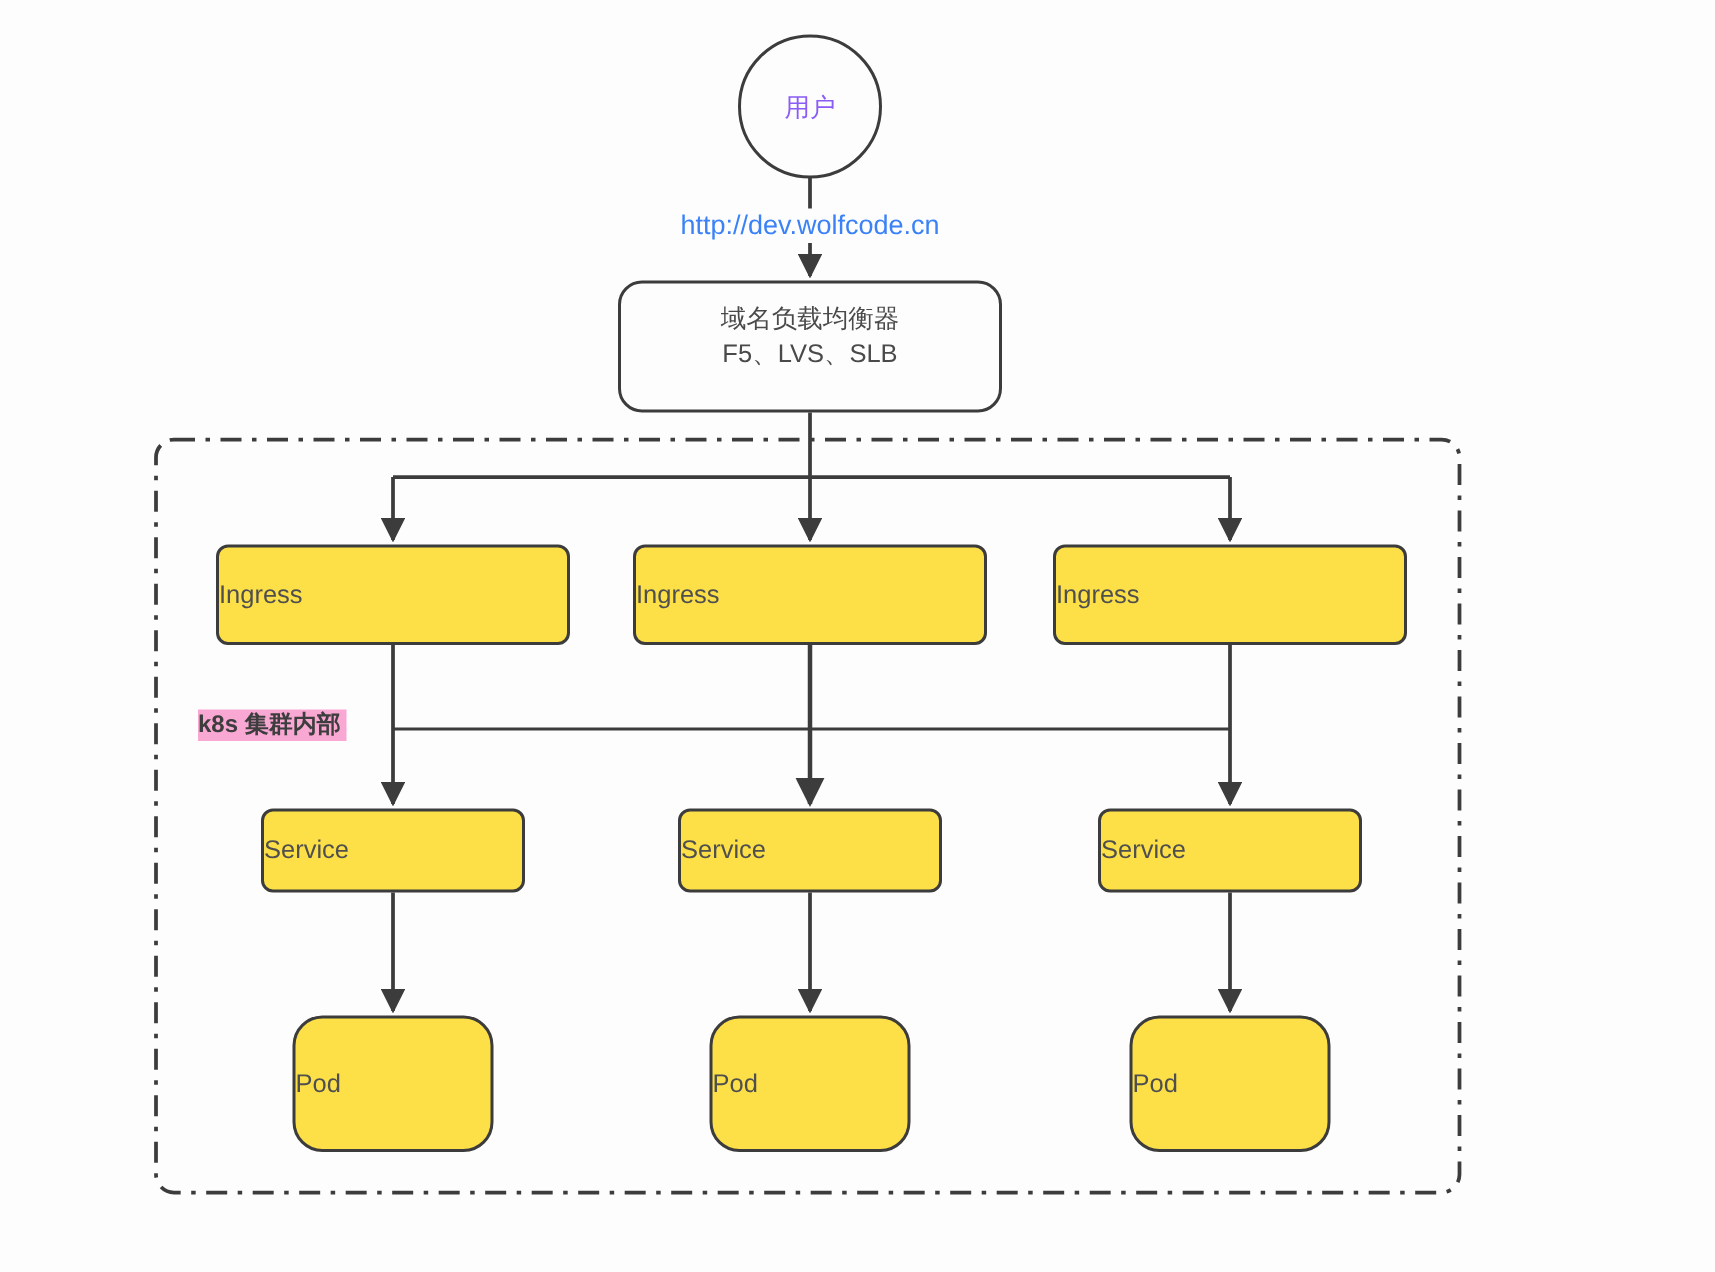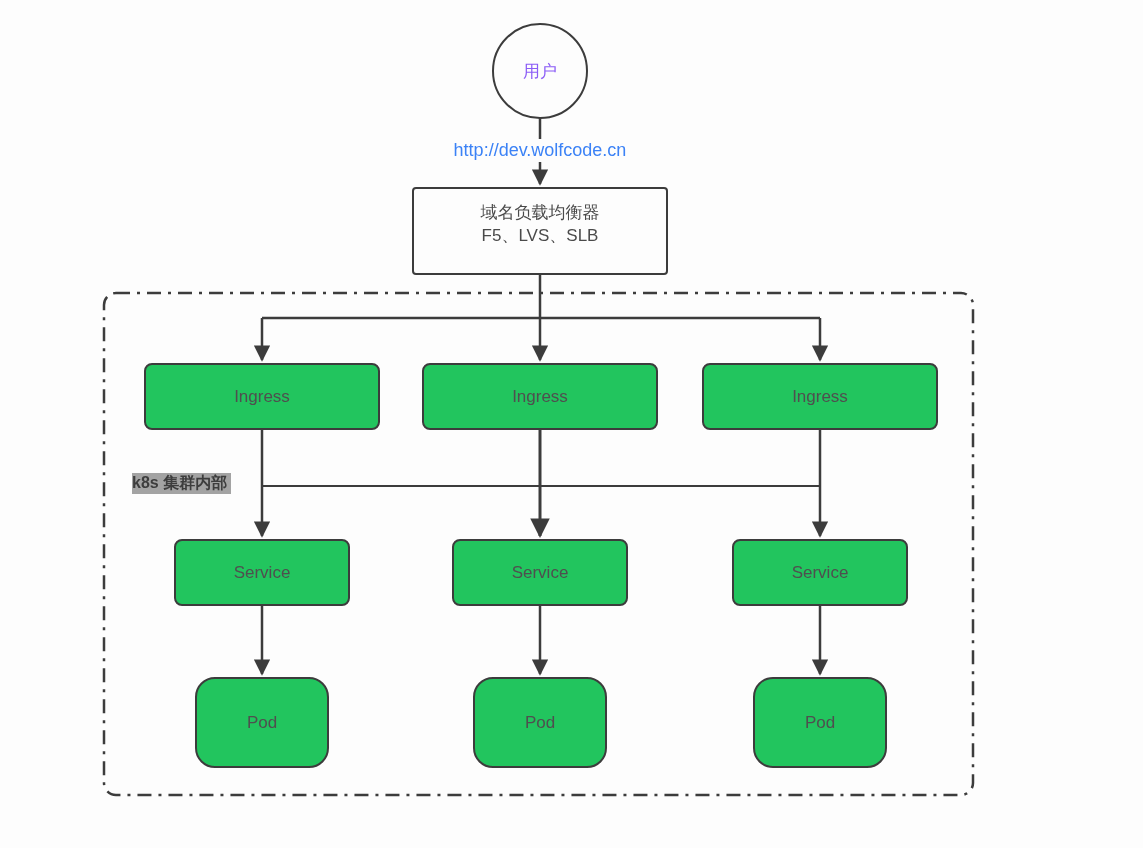--- a/index.html
+++ b/index.html
@@ -19,24 +19,23 @@
     position: absolute;
     left: 0; top: 0;
     width: 1143px;
     height: 848px;
   }
   .node {
     position: absolute;
     box-sizing: border-box;
     border: 2.5px solid #3c3c3c;
     border-radius: 8px;
-    background: #22c55e;
+    background: #fde047;
     display: flex;
     align-items: center;
-    justify-content: center;
     color: #4f4f4f;
     font-size: 17px;
   }
   .user-circle {
     position: absolute;
     left: 492px; top: 23px;
     width: 96px; height: 96px;
     box-sizing: border-box;
     border: 2.5px solid #3c3c3c;
     border-radius: 50%;
@@ -56,46 +55,46 @@
     color: #3b82f6;
     font-size: 18px;
     white-space: nowrap;
   }
   .lb-box {
     position: absolute;
     left: 412px; top: 187px;
     width: 256px; height: 88px;
     box-sizing: border-box;
     border: 2.5px solid #3c3c3c;
-    border-radius: 4px;
+    border-radius: 16px;
     background: #fdfdfd;
     display: flex;
     flex-direction: column;
     align-items: center;
     justify-content: flex-start;
     padding-top: 12px;
     color: #4a4a4a;
     font-size: 17px;
     line-height: 23px;
   }
   .cluster-label {
     position: absolute;
     left: 132px; top: 473px;
     color: #3d3d3d;
     font-size: 16px;
     font-weight: bold;
     white-space: nowrap;
-    background: #a3a3a3;
+    background: #f9a8d4;
     padding-right: 4px;
   }
   .ingress { top: 363px; width: 236px; height: 67px; }
   .ingress.c1 { left: 144px; }
   .ingress.c2 { left: 422px; }
   .ingress.c3 { left: 702px; }
-  .service { top: 539px; width: 176px; height: 67px; }
+  .service { top: 539px; width: 176px; height: 56px; }
   .service.c1 { left: 174px; }
   .service.c2 { left: 452px; }
   .service.c3 { left: 732px; }
   .pod { top: 677px; width: 134px; height: 91px; border-radius: 20px; }
   .pod.c1 { left: 195px; }
   .pod.c2 { left: 473px; }
   .pod.c3 { left: 753px; }
 </style>
 </head>
 <body>

